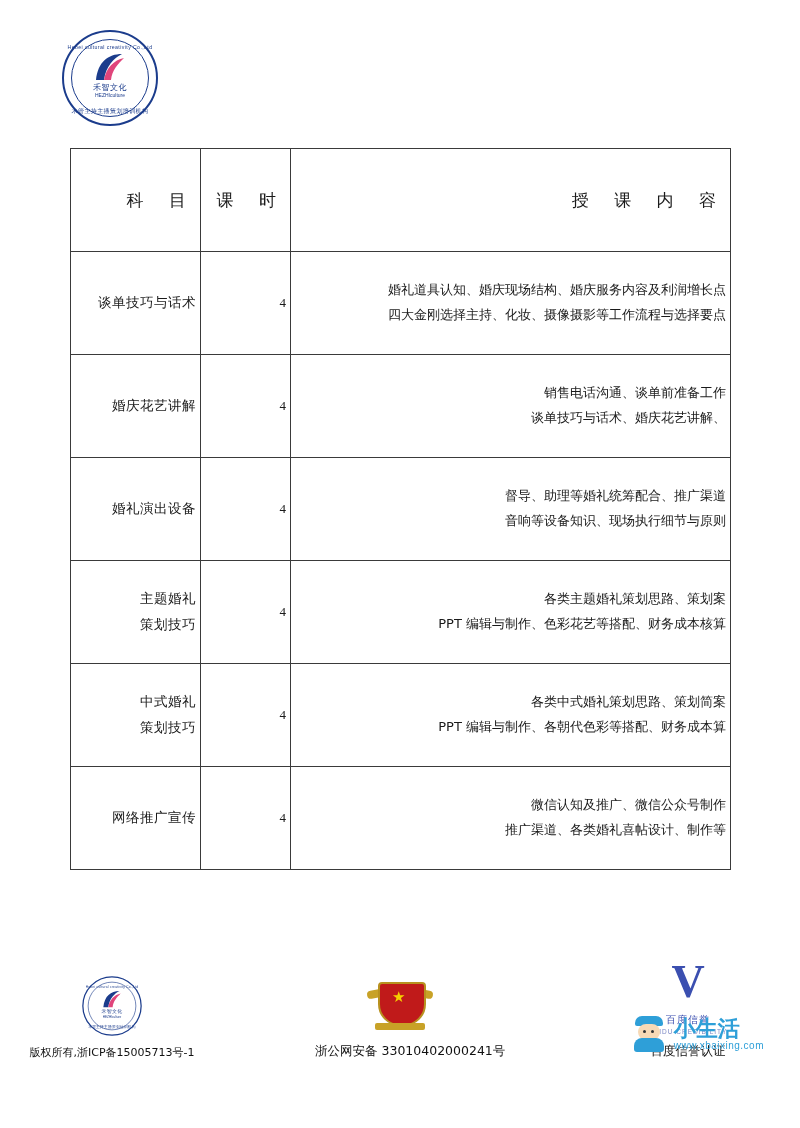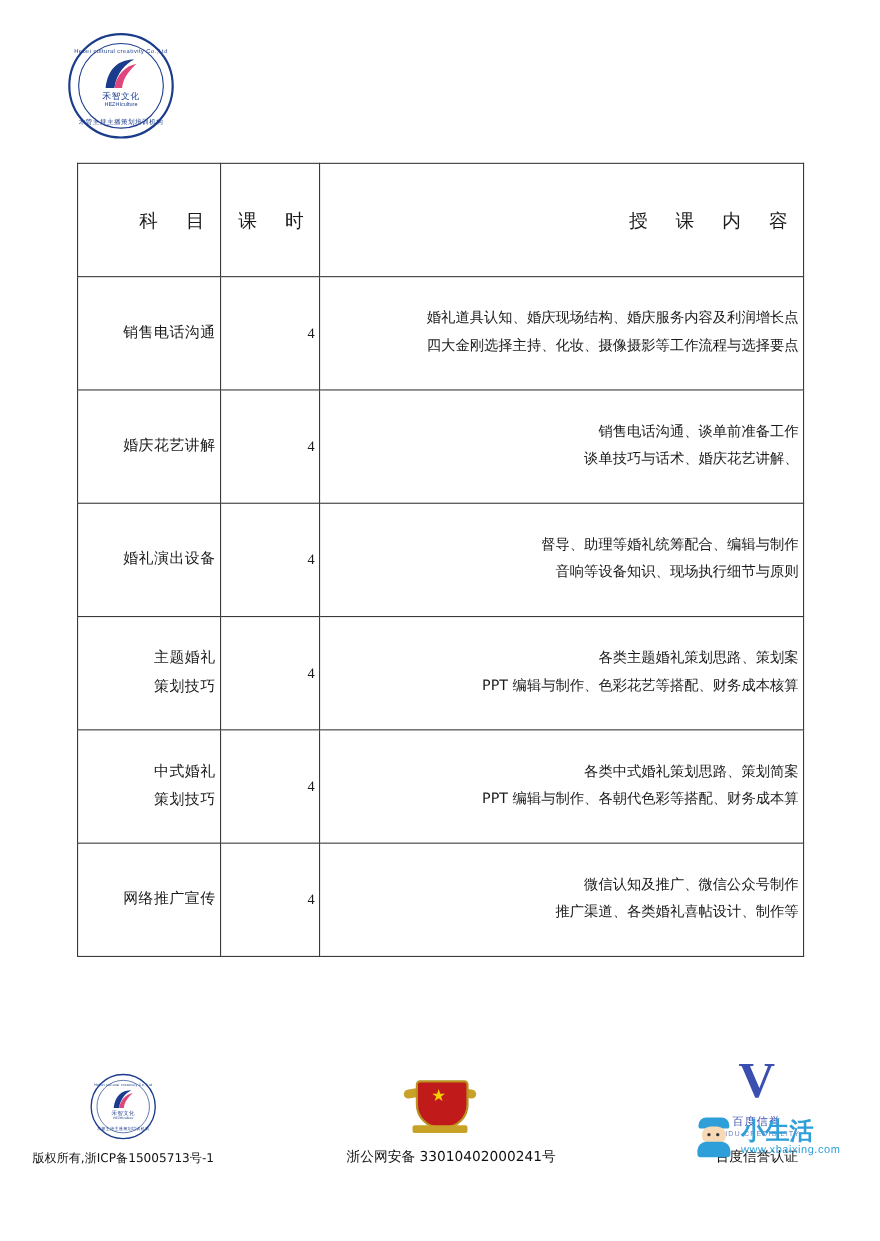--- a/index.html
+++ b/index.html
@@ -296,21 +296,21 @@
     <thead>
       <tr>
         <td>科 目</td>
         <td>课 时</td>
         <td>授 课 内 容</td>
       </tr>
     </thead>
     <tbody>
       <tr>
         <td class="subject">
-          <span class="content-line">销售电话沟通</span>
+          <span class="content-line">谈单技巧与话术</span>
         </td>
         <td class="hours">4</td>
         <td class="content">
           <span class="content-line">婚礼道具认知、婚庆现场结构、婚庆服务内容及利润增长点</span>
           <span class="content-line">四大金刚选择主持、化妆、摄像摄影等工作流程与选择要点</span>
         </td>
       </tr>
       <tr>
         <td class="subject">
           <span class="content-line">婚庆花艺讲解</span>
@@ -320,21 +320,21 @@
           <span class="content-line">销售电话沟通、谈单前准备工作</span>
           <span class="content-line">谈单技巧与话术、婚庆花艺讲解、</span>
         </td>
       </tr>
       <tr>
         <td class="subject">
           <span class="content-line">婚礼演出设备</span>
         </td>
         <td class="hours">4</td>
         <td class="content">
-          <span class="content-line">督导、助理等婚礼统筹配合、编辑与制作</span>
+          <span class="content-line">督导、助理等婚礼统筹配合、推广渠道</span>
           <span class="content-line">音响等设备知识、现场执行细节与原则</span>
         </td>
       </tr>
       <tr>
         <td class="subject">
           <span class="content-line">主题婚礼</span>
           <span class="content-line">策划技巧</span>
         </td>
         <td class="hours">4</td>
         <td class="content">

